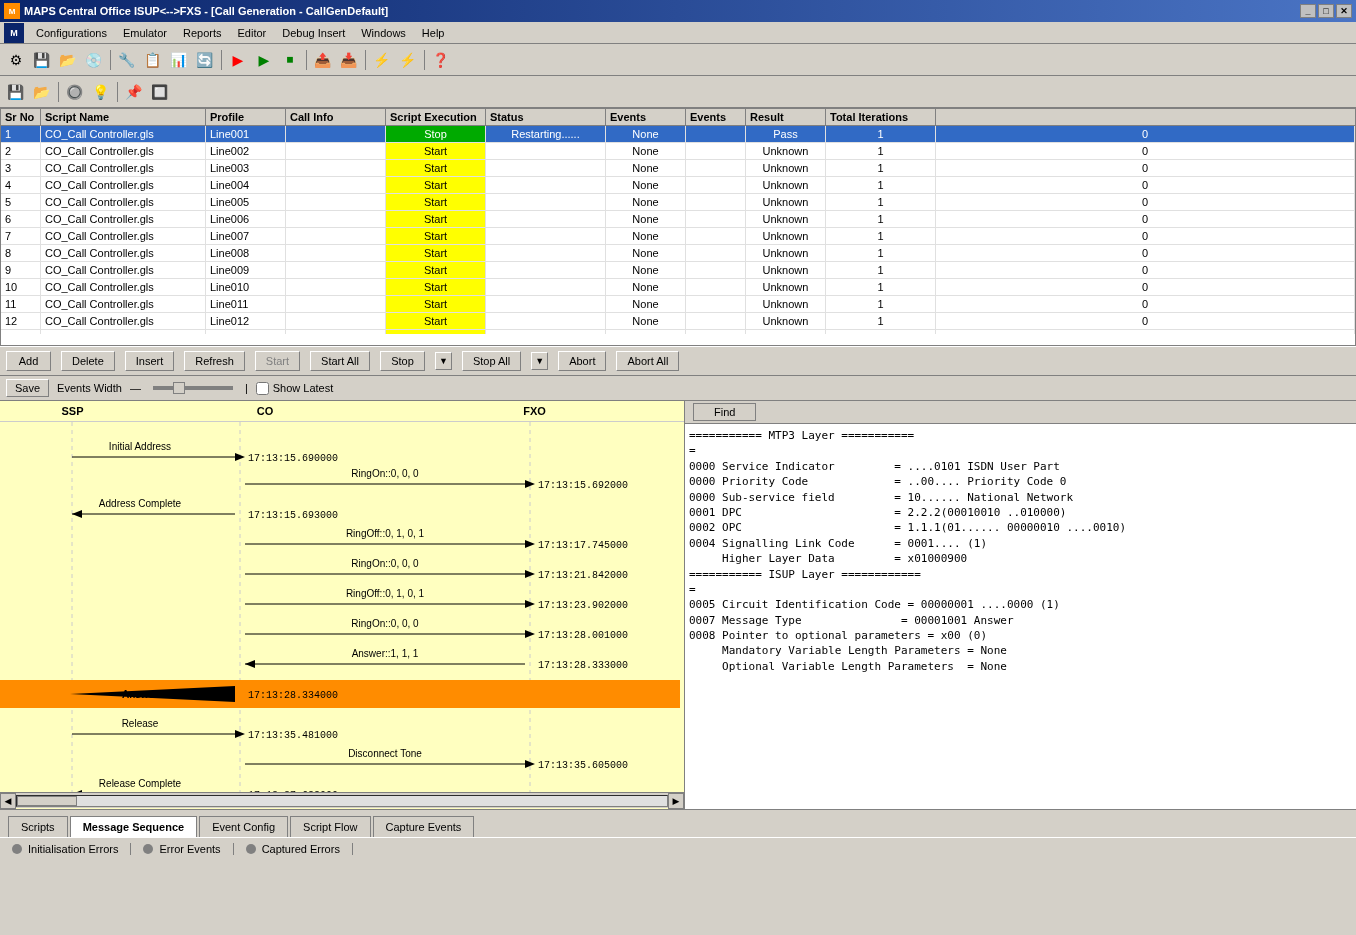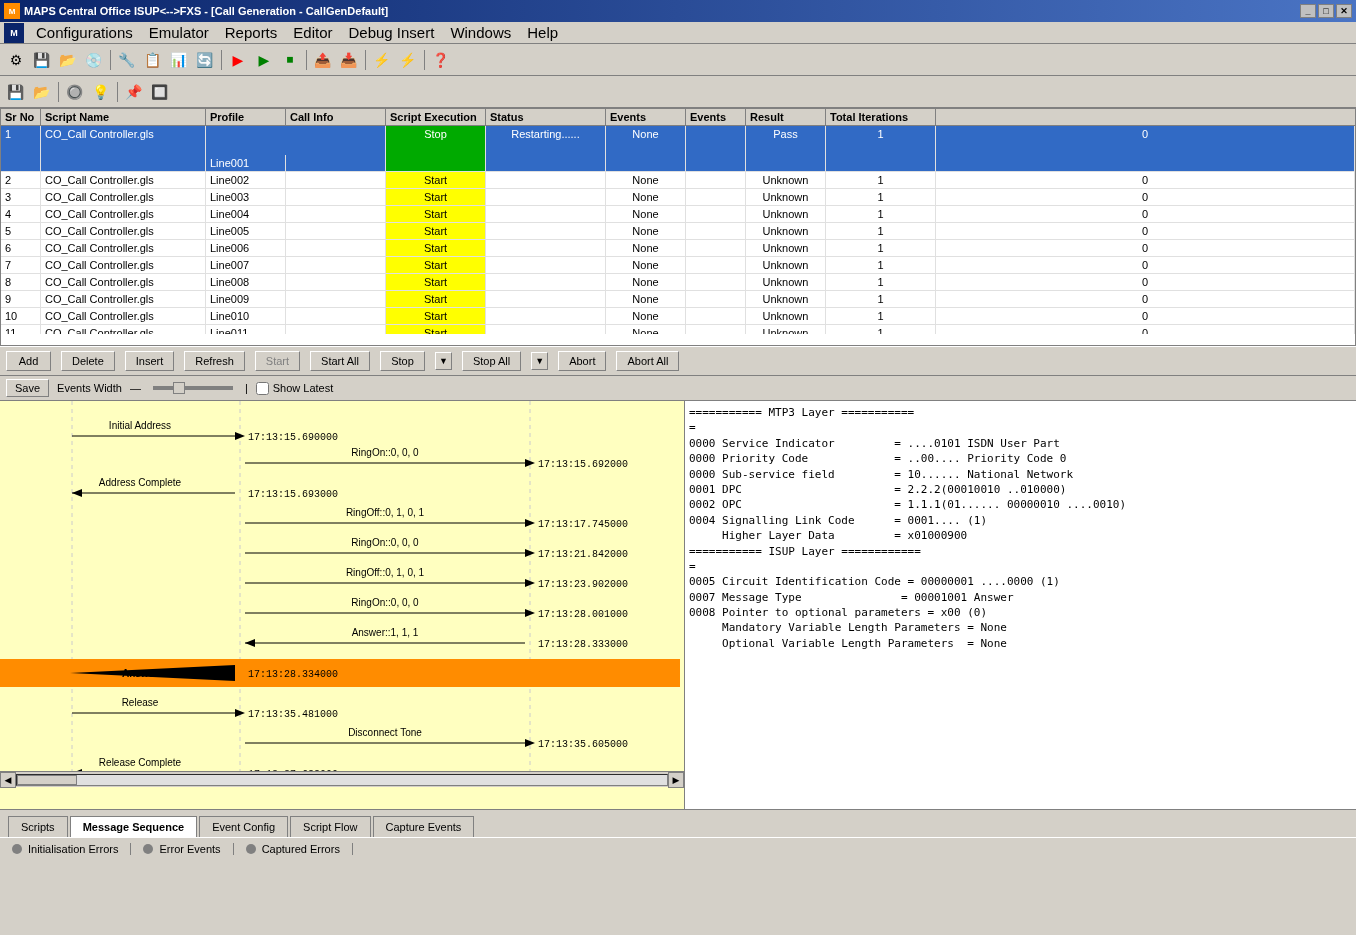--- a/index.html
+++ b/index.html
@@ -7,21 +7,21 @@
     
     
     #title-bar { background: linear-gradient(to right, #0a246a, #4a74c4); color: white; height: 22px; display: flex; align-items: center; justify-content: space-between; padding: 0 4px; font-size: 11px; font-weight: bold; }
     #title-bar .title-left { display: flex; align-items: center; gap: 4px; }
     #title-bar .title-controls { display: flex; gap: 2px; }
     #title-bar .title-controls span { width: 16px; height: 14px; background: #c0c0c0; border: 1px solid #808080; display: inline-flex; align-items: center; justify-content: center; font-size: 9px; color: #000; cursor: pointer; }
     
     
     #menu-bar { background: #d4d0c8; height: 22px; display: flex; align-items: center; border-bottom: 1px solid #808080; }
     #menu-bar .app-icon { width: 20px; height: 20px; background: #0a246a; margin: 0 4px; display: flex; align-items: center; justify-content: center; color: white; font-size: 9px; font-weight: bold; }
-    #menu-bar .menu-item { padding: 2px 8px; cursor: pointer; font-size: 15px; }
+    #menu-bar .menu-item { padding: 2px 8px; cursor: pointer; font-size: 11px; }
     
     
     .toolbar { background: #d4d0c8; height: 32px; display: flex; align-items: center; padding: 2px 4px; gap: 2px; border-bottom: 1px solid #808080; }
     .toolbar-btn { width: 24px; height: 24px; background: #d4d0c8; border: 1px solid transparent; display: flex; align-items: center; justify-content: center; cursor: pointer; font-size: 14px; }
     .toolbar-sep { width: 1px; height: 20px; background: #808080; margin: 0 2px; }
     
     
     #toolbar2 { background: #d4d0c8; height: 32px; display: flex; align-items: center; padding: 2px 4px; gap: 2px; border-bottom: 1px solid #808080; }
     
     
@@ -141,21 +141,21 @@
     <div class="col" style="width:120px;">Status</div>
     <div class="col" style="width:80px;">Events</div>
     <div class="col" style="width:60px;">Events</div>
     <div class="col" style="width:80px;">Result</div>
     <div class="col" style="width:110px;">Total Iterations</div>
   </div>
   <div id="table-body">
       <div class="table-row selected">
         <div class="cell" style="width: 40px; min-width: 40px; max-width: 40px;">1</div>
         <div class="cell" style="width: 165px; min-width: 165px; max-width: 165px;">CO_Call Controller.gls</div>
-        <div class="cell" style="width: 80px; min-width: 80px; max-width: 80px; margin-top: 29px;">Line001</div>
+        <div class="cell" style="width: 80px; min-width: 80px; max-width: 80px;">Line001</div>
         <div class="cell" style="width: 100px; min-width: 100px; max-width: 100px;"></div>
         <div class="cell" style="width: 100px; min-width: 100px; max-width: 100px; background: rgb(0, 170, 0); color: white; text-align: center;">Stop</div>
         <div class="cell" style="width: 120px; min-width: 120px; max-width: 120px; text-align: center;">Restarting......</div>
         <div class="cell" style="width: 80px; min-width: 80px; max-width: 80px; text-align: center;">None</div>
         <div class="cell" style="width: 60px; min-width: 60px; max-width: 60px;"></div>
         <div class="cell" style="width: 80px; min-width: 80px; max-width: 80px; background: rgb(49, 106, 197); text-align: center;">Pass</div>
         <div class="cell" style="width: 110px; min-width: 110px; max-width: 110px; text-align: center;">1</div>
         <div class="cell" style="flex: 1 1 0%; text-align: center;">0</div>
       </div>
       <div class="table-row">
@@ -343,20 +343,25 @@
   <label class="checkbox-label">
     <input type="checkbox" style="">
     <span>Show Latest</span>
   </label>
 </div>
 
 <div id="main-content">
 
   <div id="seq-diagram">
 
+    <div style="display:flex; background:#ffffc0; padding:4px 0; border-bottom:1px solid #ccc;">
+      <div style="width:145px; text-align:center; font-weight:bold; font-size:11px;">SSP</div>
+      <div style="width:240px; text-align:center; font-weight:bold; font-size:11px;">CO</div>
+      <div style="flex:1; text-align:center; font-weight:bold; font-size:11px;">FXO</div>
+    </div>
 
     <div style="overflow-y:auto; height:370px; background:#ffffc0; position:relative;">
       <svg width="680" height="400" style="display:block;">
 
         <line x1="72" y1="0" x2="72" y2="400" stroke="#ccc" stroke-width="1" stroke-dasharray="4,4"></line>
         <line x1="240" y1="0" x2="240" y2="400" stroke="#ccc" stroke-width="1" stroke-dasharray="4,4"></line>
         <line x1="530" y1="0" x2="530" y2="400" stroke="#ccc" stroke-width="1" stroke-dasharray="4,4"></line>
 
         <text x="140" y="28" text-anchor="middle" font-size="10" font-family="Arial">Initial Address</text>
         <line x1="72" y1="35" x2="235" y2="35" stroke="#000" stroke-width="1"></line>
@@ -423,20 +428,23 @@
     <div style="height:16px; background:#d4d0c8; border-top:1px solid #808080; display:flex; align-items:center;">
       <button style="width:16px;height:16px;background:#d4d0c8;border:1px solid #808080;font-size:9px;cursor:pointer;">◀</button>
       <div style="flex:1;height:12px;background:#e0e0e0;border:1px inset #808080;position:relative;">
         <div style="width:60px;height:100%;background:#d4d0c8;border:1px solid #808080;cursor:pointer;"></div>
       </div>
       <button style="width:16px;height:16px;background:#d4d0c8;border:1px solid #808080;font-size:9px;cursor:pointer;">▶</button>
     </div>
   </div>
 
   <div style="flex:1; display:flex; flex-direction:column; background:white;">
+    <div id="find-bar">
+      <button class="find-btn">Find</button>
+    </div>
     <div id="msg-detail">
       <pre class="msg-text">=========== MTP3 Layer ===========
 =
 0000 Service Indicator         = ....0101 ISDN User Part
 0000 Priority Code             = ..00.... Priority Code 0
 0000 Sub-service field         = 10...... National Network
 0001 DPC                       = 2.2.2(00010010 ..010000)
 0002 OPC                       = 1.1.1(01...... 00000010 ....0010)
 0004 Signalling Link Code      = 0001.... (1)
      Higher Layer Data         = x01000900

